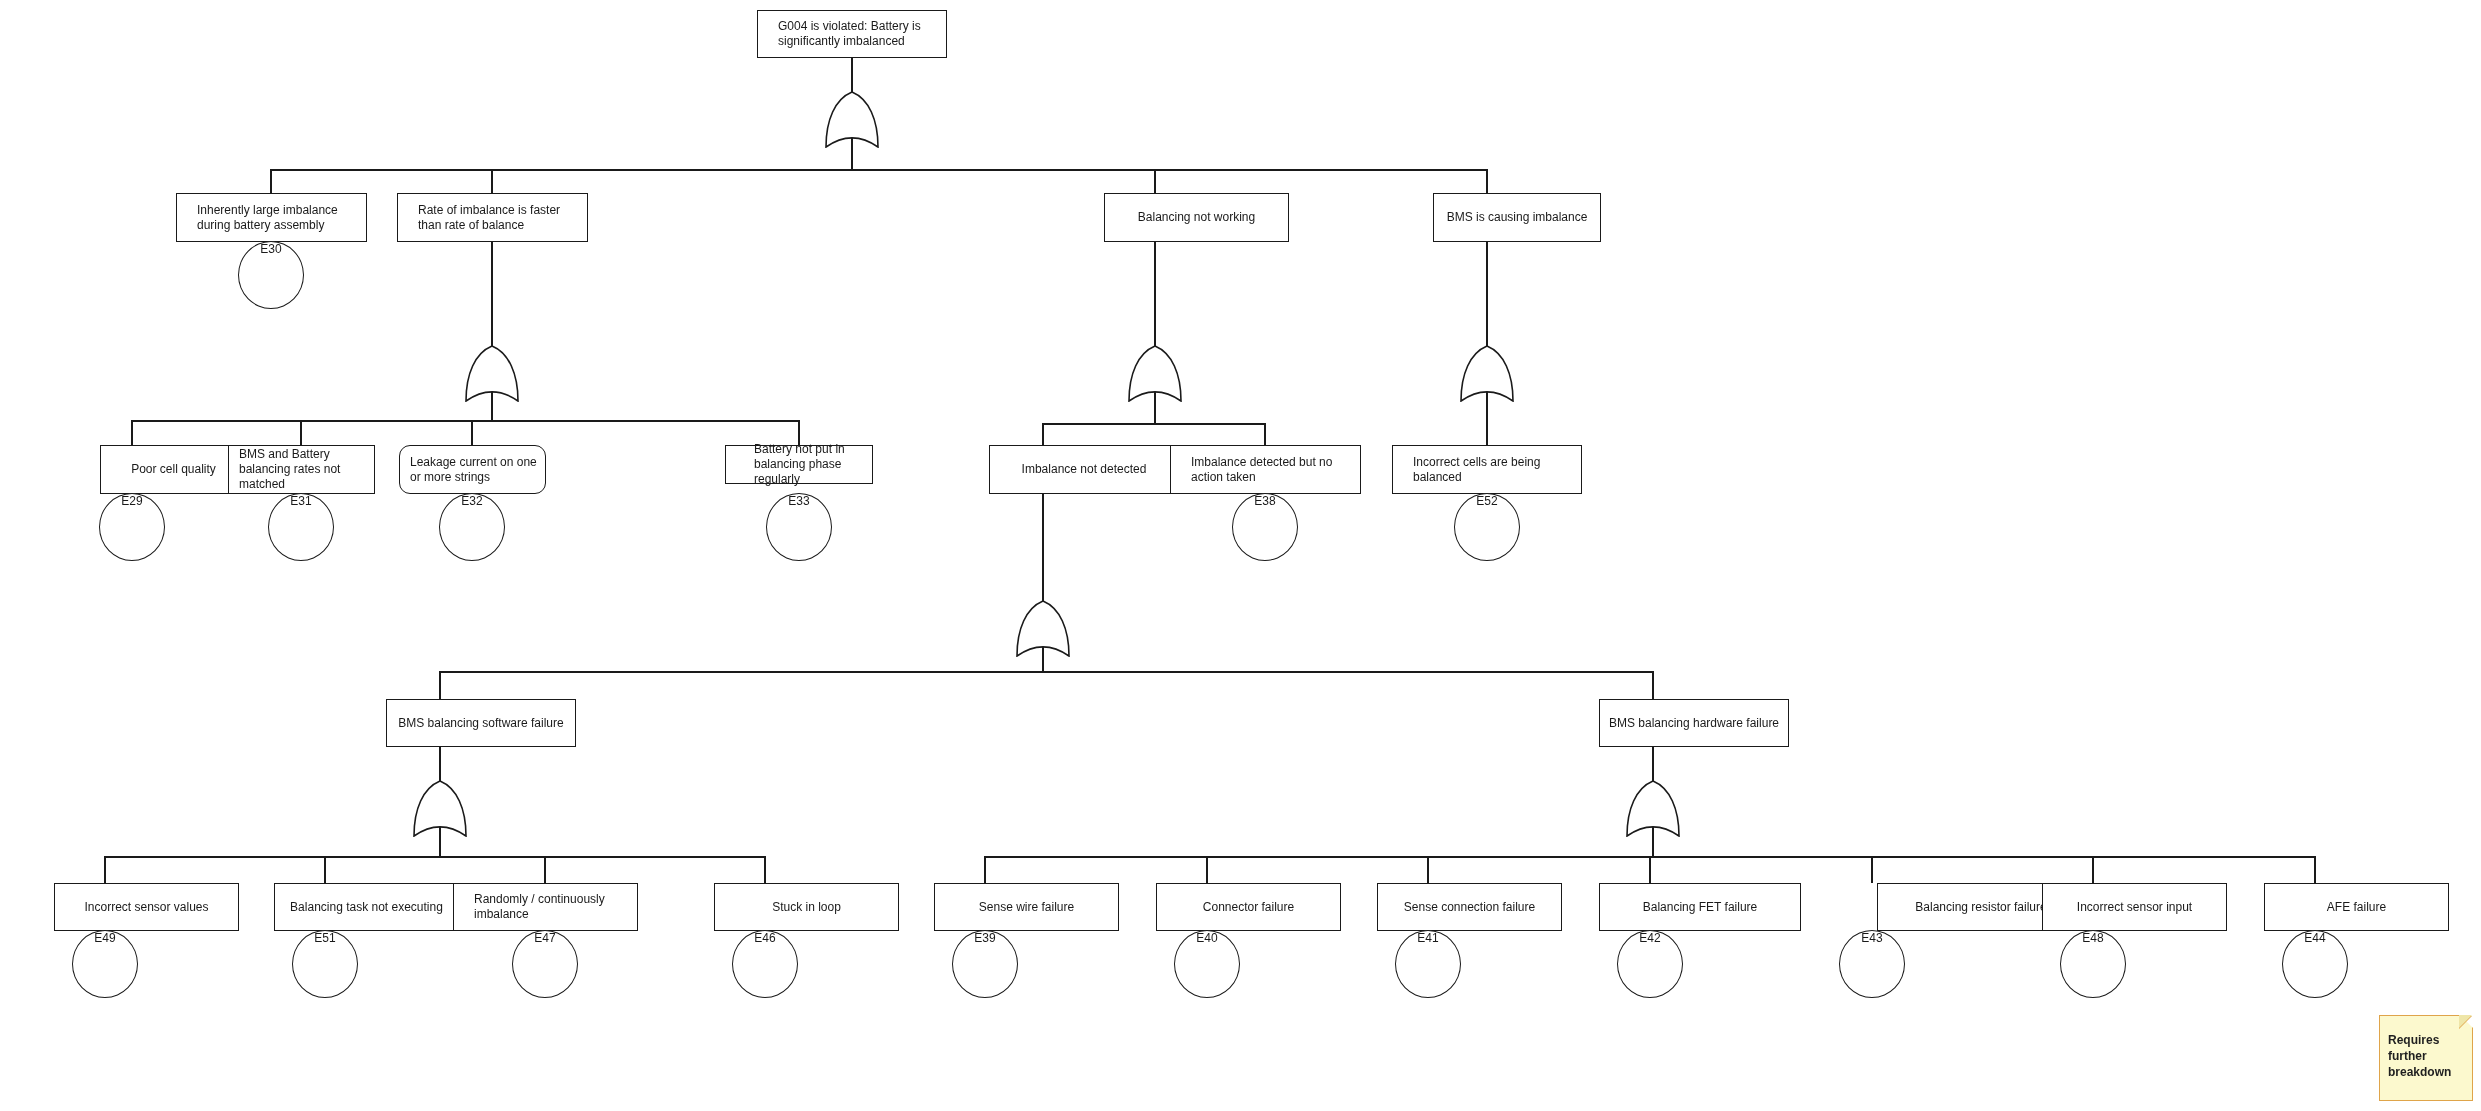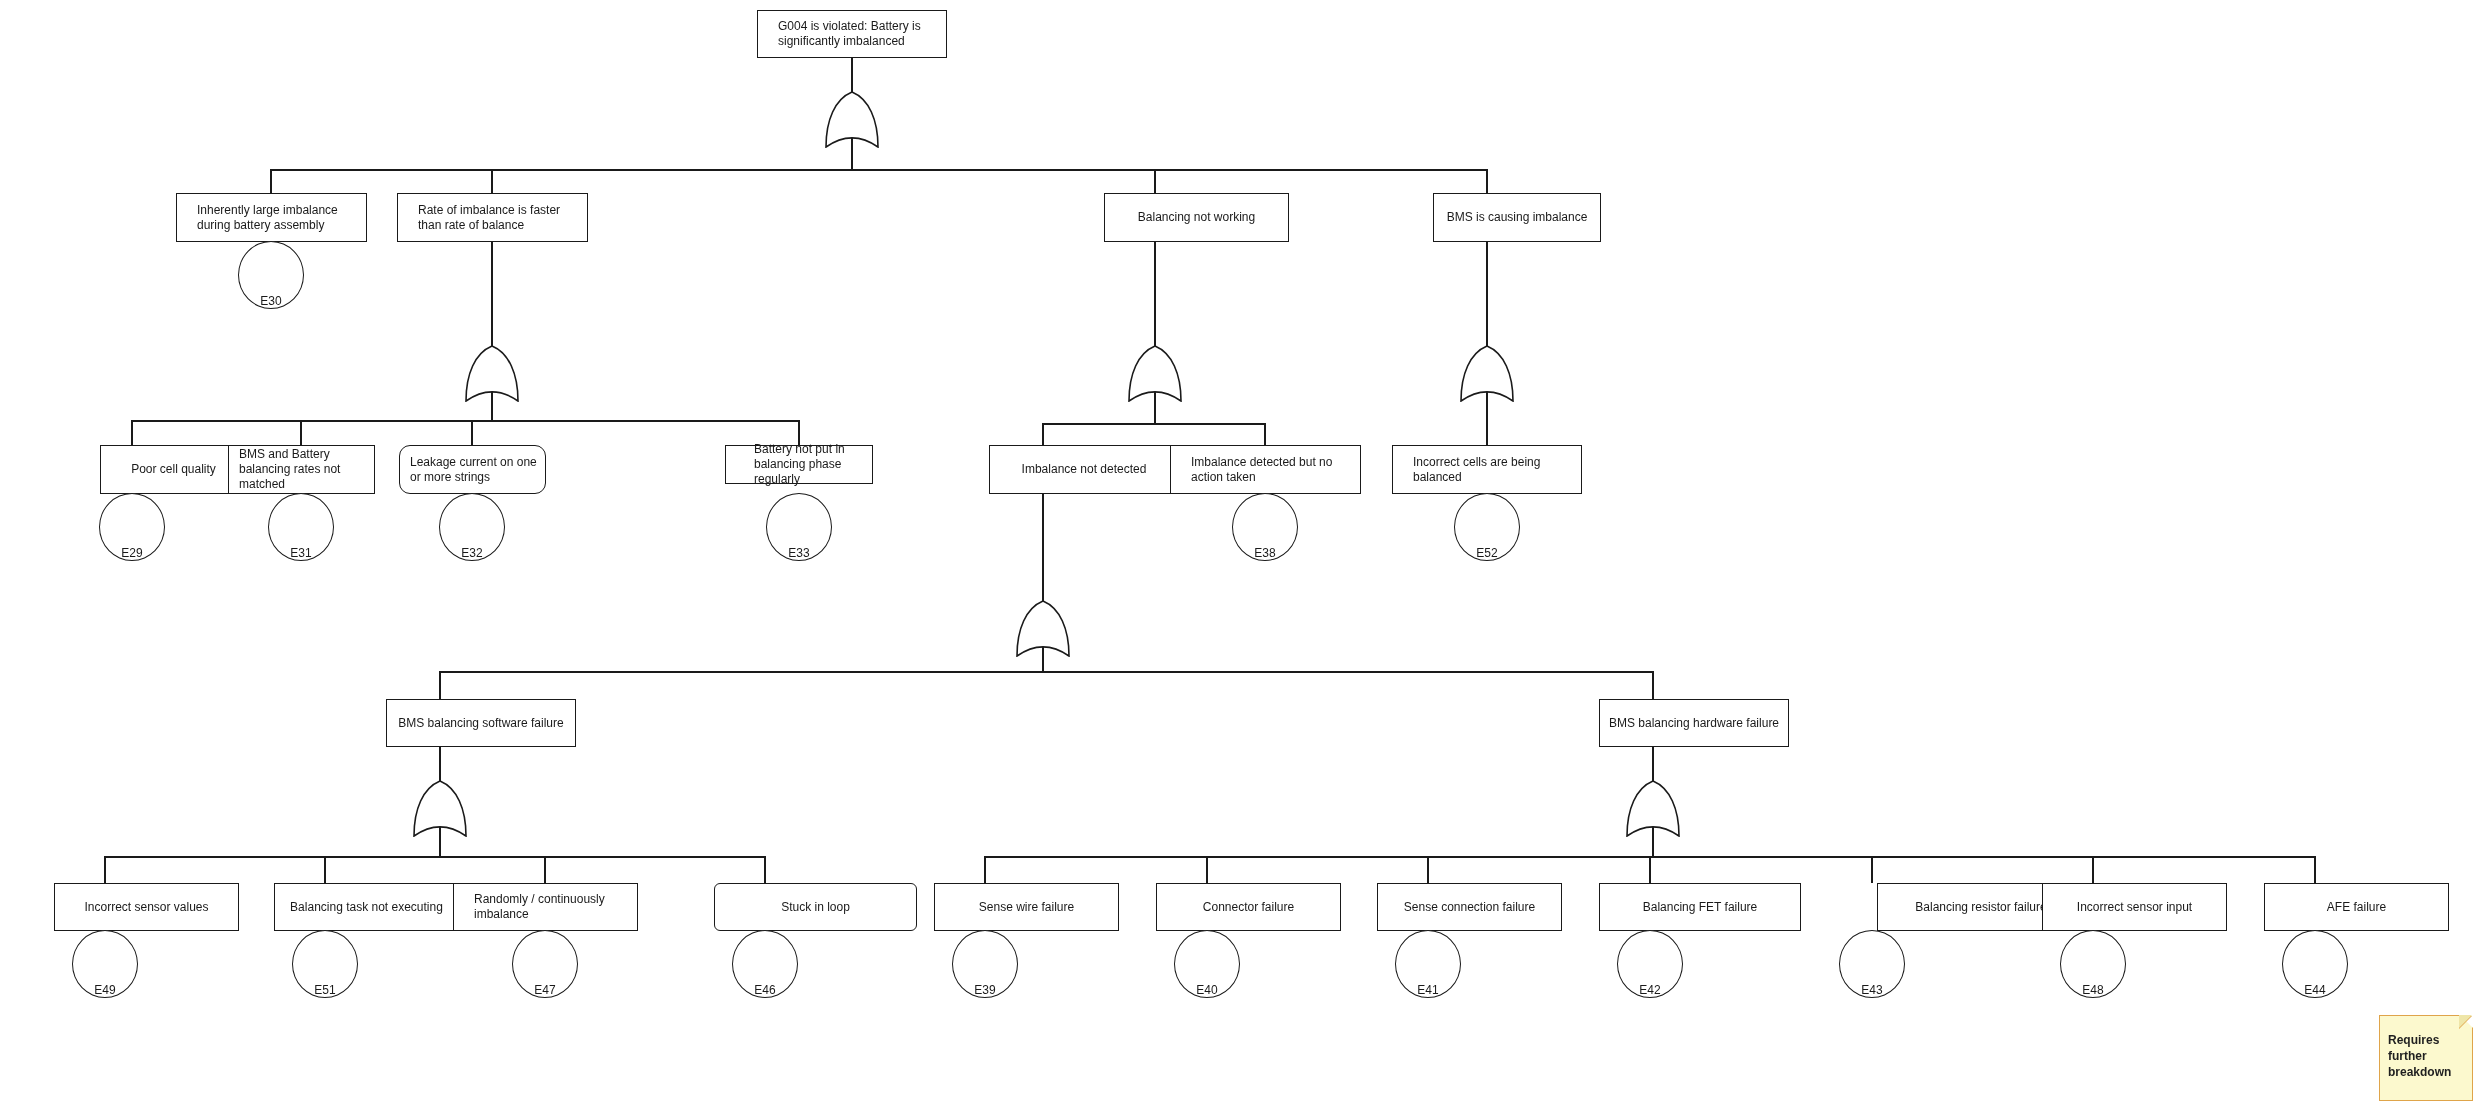--- a/index.html
+++ b/index.html
@@ -4,21 +4,21 @@
 <style>
   html,body{margin:0;padding:0;background:#ffffff;}
   #canvas{position:relative;width:2481px;height:1111px;background:#ffffff;
           font-family:"Liberation Sans","DejaVu Sans",sans-serif;color:#1a1a1a;overflow:hidden;}
   .ln{position:absolute;background:#1a1a1a;}
   .node{position:absolute;box-sizing:border-box;border:1.5px solid #1a1a1a;background:#ffffff;
         font-size:12px;line-height:15px;display:flex;flex-direction:column;justify-content:center;}
   .node.single{align-items:center;text-align:center;padding:0 4px;margin-left:41px;}
   .node.multi{align-items:flex-start;text-align:left;padding:2px 6px 2px 20px;}
   .evt{position:absolute;box-sizing:border-box;width:66px;height:68px;border:1.5px solid #1a1a1a;
-       border-radius:50%;background:#fff;display:flex;align-items:flex-end;justify-content:center;
+       border-radius:50%;background:#fff;display:flex;align-items:flex-start;justify-content:center;
        font-size:12px;}
   .gate{position:absolute;width:56px;height:58px;}
   .gate svg{display:block;width:56px;height:58px;}
   #note{position:absolute;left:2379px;top:1015px;width:94px;height:86px;box-sizing:border-box;
         border:1.5px solid #dfa44a;background:#fcf9ce;padding:16px 5px 0 8px;
         font-size:12px;line-height:16px;font-weight:bold;color:#1f1f1f;
         clip-path:polygon(0 0,calc(100% - 13px) 0,100% 13px,100% 100%,0 100%);}
   #note-fold{position:absolute;left:2459px;top:1015px;width:0;height:0;
         border-top:13px solid #efe6a8;border-right:13px solid transparent;
         filter:drop-shadow(0 1px 0 #dfa44a);}
@@ -163,21 +163,21 @@
 
   <div class="node single" style="left:13px;top:883px;width:185px;height:48px;">
       <span>Incorrect sensor values</span>
     </div>
   <div class="node single" style="left:233px;top:883px;width:185px;height:48px;">
       <span>Balancing task not executing</span>
     </div>
   <div class="node multi" style="left:453px;top:883px;width:185px;height:48px;">
       <span>Randomly / continuously imbalance</span>
     </div>
-  <div class="node single" style="left:673px;top:883px;width:203px;height:48px;border-radius:6px;">
+  <div class="node single" style="left:673px;top:883px;width:185px;height:48px;">
       <span>Stuck in loop</span>
     </div>
   <div class="node single" style="left:893px;top:883px;width:185px;height:48px;">
       <span>Sense wire failure</span>
     </div>
   <div class="node single" style="left:1115px;top:883px;width:185px;height:48px;">
       <span>Connector failure</span>
     </div>
   <div class="node single" style="left:1336px;top:883px;width:185px;height:48px;">
       <span>Sense connection failure</span>

